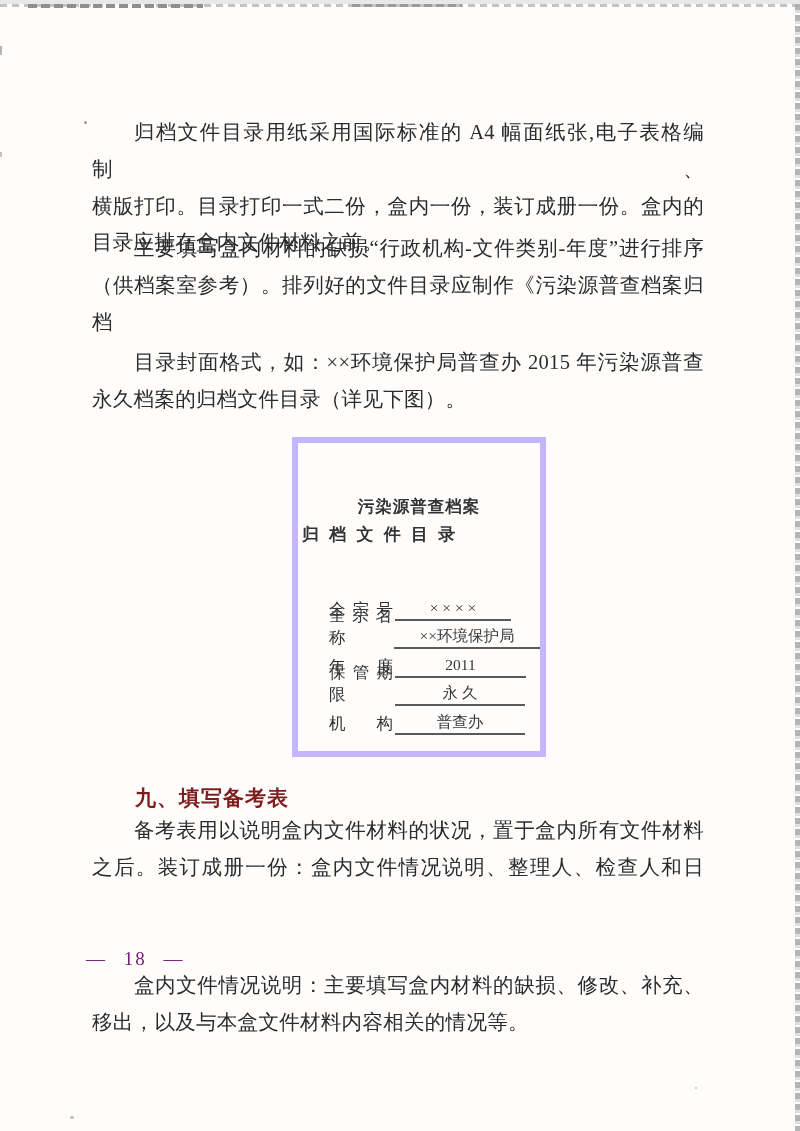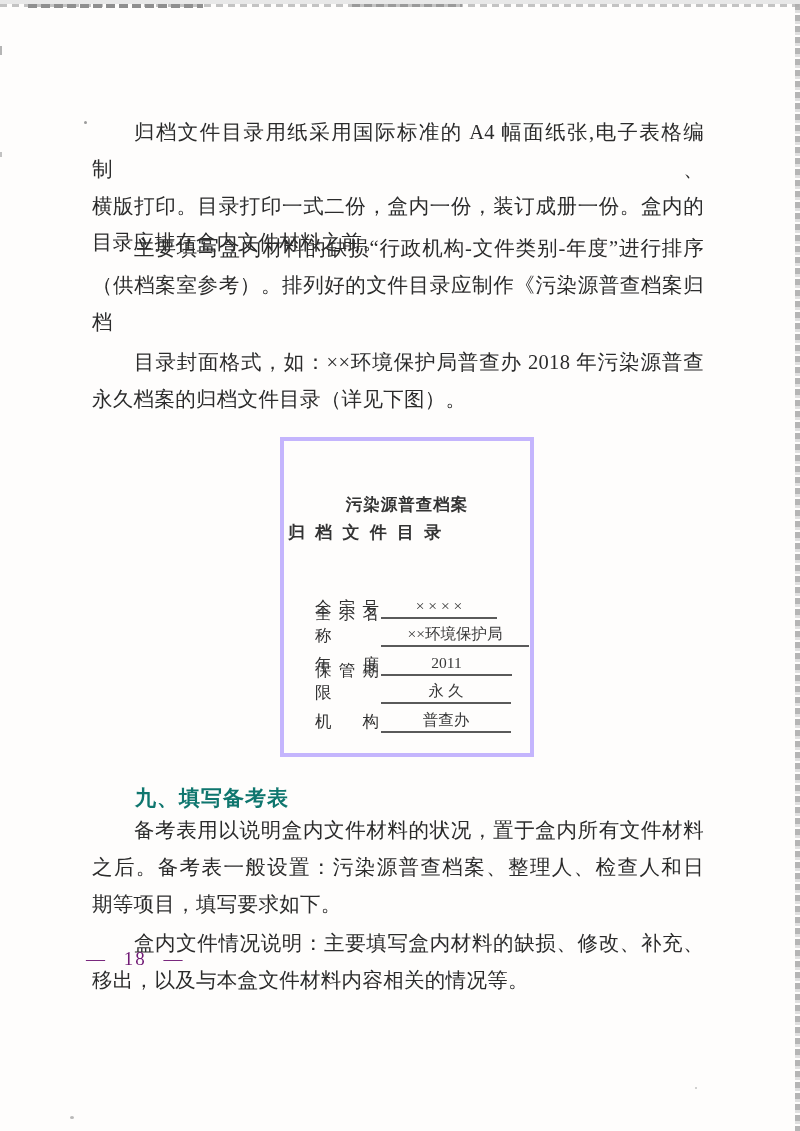--- a/index.html
+++ b/index.html
@@ -40,30 +40,30 @@
   .sp5 { left:695px; top:1083px; width:2px; height:2px; opacity:.6; }
   
   .para { position:absolute; left:92px; width:612px; font-size:20.5px; line-height:36.8px; letter-spacing:.3px; }
   .para .jl { text-align:justify; text-align-last:justify; }
   .para .ll { text-align:left; }
   .para .ind { text-indent:42px; }
   #p1 { top:110px; }
   #p2 { top:226px; }
   #p3 { top:340px; }
   #p4 { top:808px; }
-  #p5 { top:921px; }
+  #p5 { top:963px; }
   .heading {
     position:absolute; left:135px; top:780px;
     font-family:Liberation Sans, sans-serif;
-    font-weight:bold; font-size:21px; color:#0f766e; letter-spacing:1px;
+    font-weight:bold; font-size:21px; color:#7f1d1d; letter-spacing:1px;
   }
   
   .cover-box {
-    position:absolute; left:280px; top:433px; width:254px; height:320px;
-    border:4px solid #c4b5fd; box-sizing:border-box; background:#fefdfc;
+    position:absolute; left:292px; top:433px; width:254px; height:320px;
+    border:6px solid #c4b5fd; box-sizing:border-box; background:#fefdfc;
   }
   .cb-title1 {
     position:absolute; left:0; top:53px; width:100%; text-align:center;
     font-size:16.5px; font-weight:600; letter-spacing:1px; color:#333;
   }
   .cb-title2 {
     position:absolute; left:4px; top:80px; width:100%; text-align:left;
     font-size:17px; font-weight:600; letter-spacing:3px; color:#333;
   }
   .cb-rows { position:absolute; left:0; top:149px; width:100%; }
@@ -109,21 +109,21 @@
     <div class="jl">横版打印。目录打印一式二份，盒内一份，装订成册一份。盒内的</div>
     <div class="ll">目录应排在盒内文件材料之前。</div>
   </div>
 
   <div class="para" id="p2">
     <div class="jl ind">主要填写盒内材料的缺损“行政机构-文件类别-年度”进行排序</div>
     <div class="jl">（供档案室参考）。排列好的文件目录应制作《污染源普查档案归档</div>
   </div>
 
   <div class="para" id="p3">
-    <div class="jl ind">目录封面格式，如：××环境保护局普查办 2018 年污染源普查</div>
+    <div class="jl ind">目录封面格式，如：××环境保护局普查办 2015 年污染源普查</div>
     <div class="ll">永久档案的归档文件目录（详见下图）。</div>
   </div>
 
   <div class="cover-box">
     <div class="cb-title1">污染源普查档案</div>
     <div class="cb-title2">归 档 文 件 目 录</div>
     <div class="cb-rows">
       <div class="cb-row r0">
         <span class="cb-label">全 宗 号</span>
         <span class="cb-val">× × × ×</span>
@@ -144,22 +144,21 @@
         <span class="cb-label">机 构</span>
         <span class="cb-val">普查办</span>
       </div>
     </div>
   </div>
 
   <div class="heading">九、填写备考表</div>
 
   <div class="para" id="p4">
     <div class="jl ind">备考表用以说明盒内文件材料的状况，置于盒内所有文件材料</div>
-    <div class="jl">之后。备考表一般设置：污染源普查档案、整理人、检查人和日</div>
-    <div class="ll">期等项目，填写要求如下。</div>
+    <div class="jl">之后。装订成册一份：盒内文件情况说明、整理人、检查人和日</div>
   </div>
 
   <div class="para" id="p5">
     <div class="jl ind">盒内文件情况说明：主要填写盒内材料的缺损、修改、补充、</div>
     <div class="ll">移出，以及与本盒文件材料内容相关的情况等。</div>
   </div>
 
   <div class="pagenum">— 18 —</div>
 
 </div>

